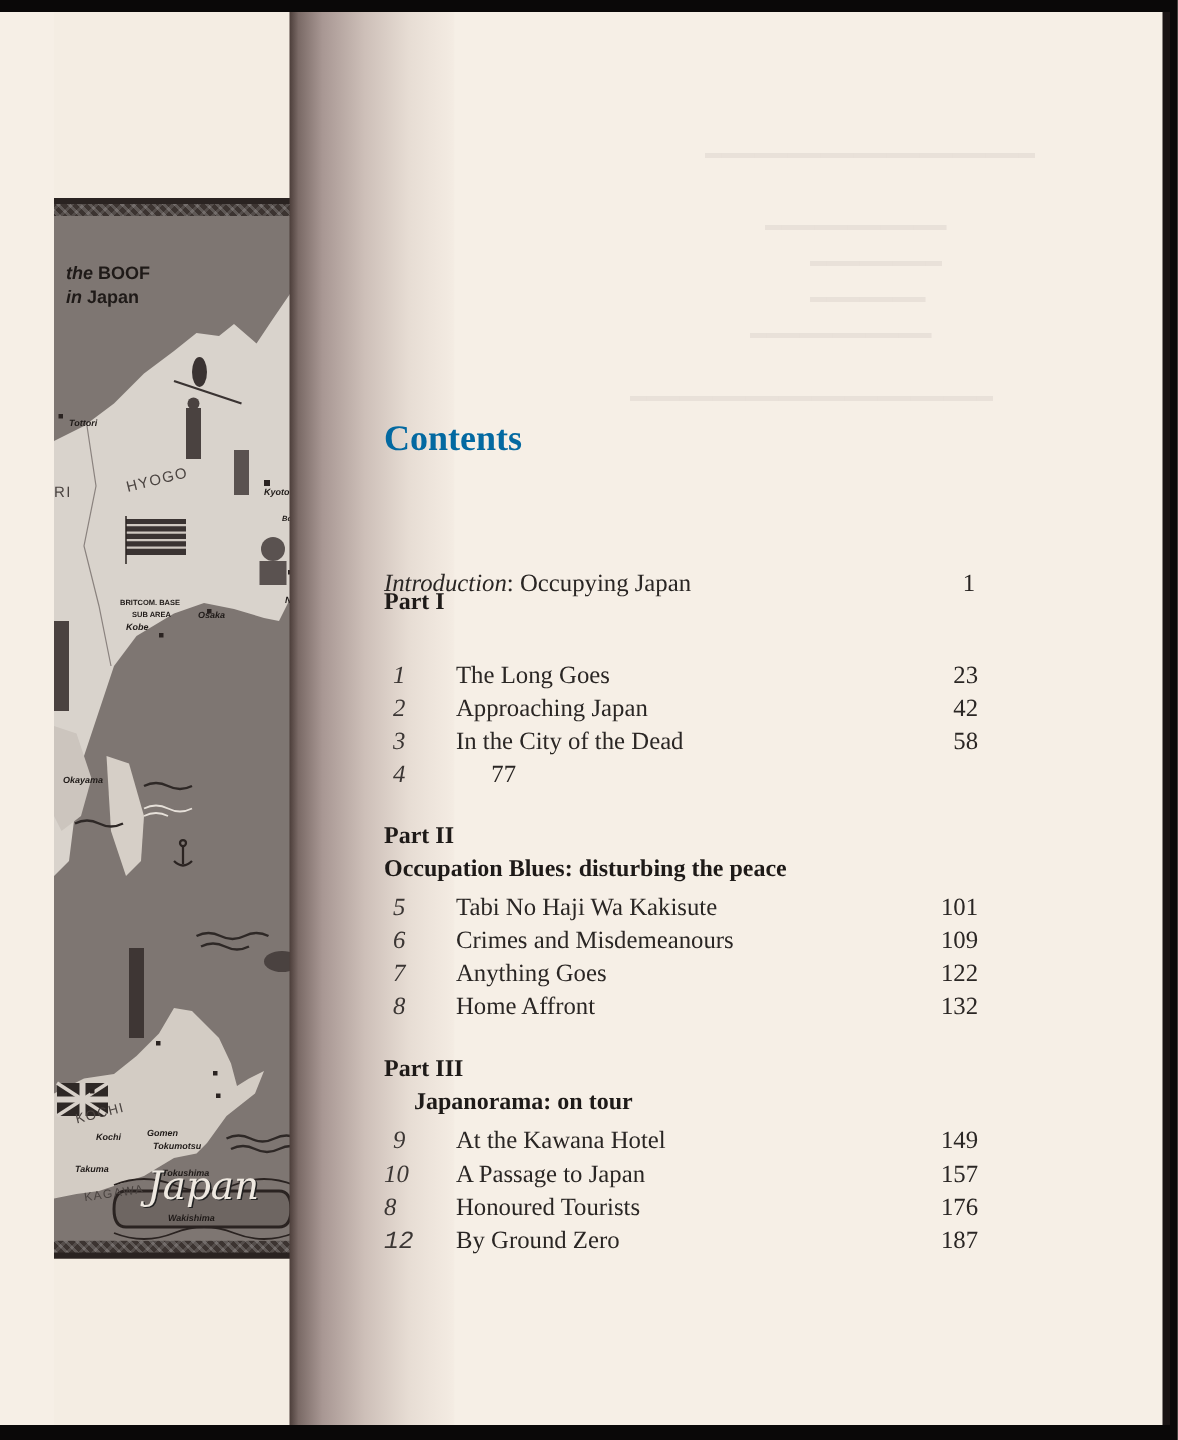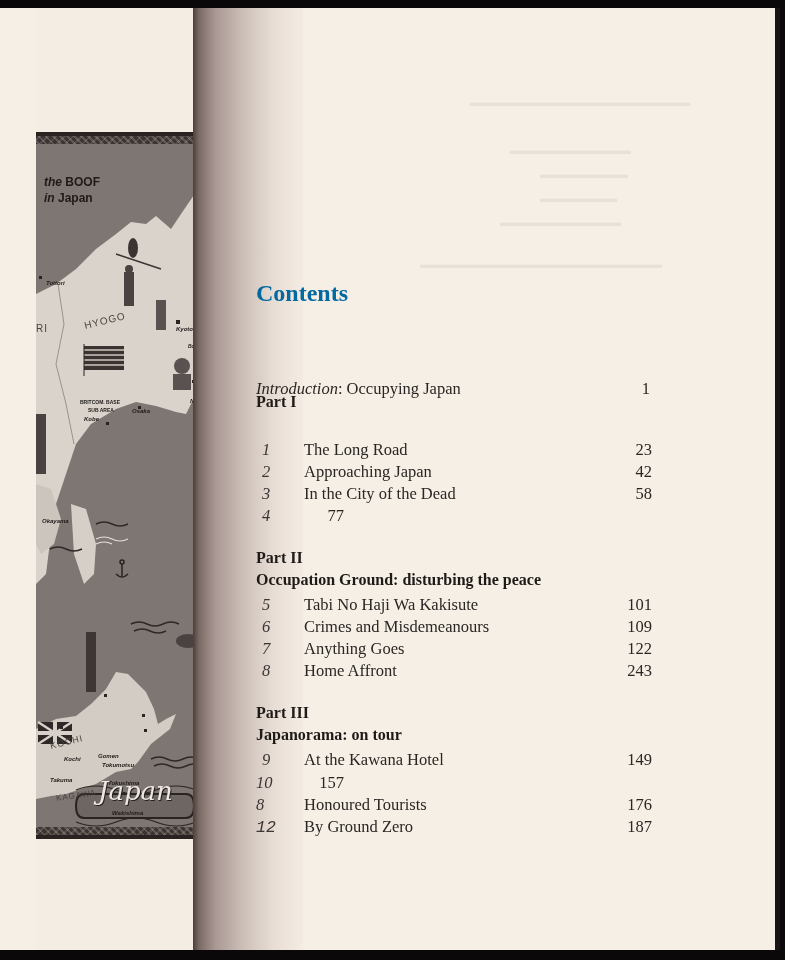--- a/index.html
+++ b/index.html
@@ -252,72 +252,73 @@
     <span class="ttl">
       <span class="lead">Introduction</span><span>:</span><span> Occupying Japan</span>
     </span>
     <span class="pg" style="min-width:0; padding-right:2px;">1</span>
   </div>
 
   <div class="part-label" style="top:385px;">Part I</div>
 
   <div class="row" style="top:432px;">
     <span class="num" style="padding-left:6px;">1</span>
-    <span class="ttl">The Long Road</span>
+    <span class="ttl">The Long Goes</span>
     <span class="pg">23</span>
   </div>
   <div class="row" style="top:454px;">
     <span class="num" style="padding-left:6px;">2</span>
     <span class="ttl">Approaching Japan</span>
     <span class="pg">42</span>
   </div>
   <div class="row" style="top:476px;">
     <span class="num" style="padding-left:6px;">3</span>
     <span class="ttl">In the City of the Dead</span>
     <span class="pg">58</span>
   </div>
   <div class="row" style="top:498px;">
     <span class="num" style="padding-left:6px;">4</span>
     <span class="pg">77</span>
   </div>
 
   <div class="part-label" style="top:541px;">Part II</div>
-  <div class="part-title" style="top:563px;">Occupation Ground: disturbing the peace</div>
+  <div class="part-title" style="top:563px;">Occupation Blues: disturbing the peace</div>
 
   <div class="row" style="top:587px;">
     <span class="num" style="padding-left:6px;">5</span>
     <span class="ttl">Tabi No Haji Wa Kakisute</span>
     <span class="pg">101</span>
   </div>
   <div class="row" style="top:609px;">
     <span class="num" style="padding-left:6px;">6</span>
     <span class="ttl">Crimes and Misdemeanours</span>
     <span class="pg">109</span>
   </div>
   <div class="row" style="top:631px;">
     <span class="num" style="padding-left:6px;">7</span>
     <span class="ttl">Anything Goes</span>
     <span class="pg">122</span>
   </div>
   <div class="row" style="top:653px;">
     <span class="num" style="padding-left:6px;">8</span>
     <span class="ttl">Home Affront</span>
-    <span class="pg">243</span>
+    <span class="pg">132</span>
   </div>
 
   <div class="part-label" style="top:696px;">Part III</div>
-  <div class="part-title" style="top:718px;">Japanorama: on tour</div>
+  <div class="part-title" style="top:718px;margin-left:20px;">Japanorama: on tour</div>
 
   <div class="row" style="top:742px;">
     <span class="num" style="padding-left:6px;">9</span>
     <span class="ttl">At the Kawana Hotel</span>
     <span class="pg">149</span>
   </div>
   <div class="row" style="top:765px;">
     <span class="num" style="padding-left:0px;">10</span>
+    <span class="ttl">A Passage to Japan</span>
     <span class="pg">157</span>
   </div>
   <div class="row" style="top:787px;">
     <span class="num" style="padding-left:0px;">8</span>
     <span class="ttl">Honoured Tourists</span>
     <span class="pg">176</span>
   </div>
   <div class="row" style="top:809px;">
     <span class="num" style="padding-left:0px;font-family:Liberation Mono, monospace;">12</span>
     <span class="ttl">By Ground Zero</span>

